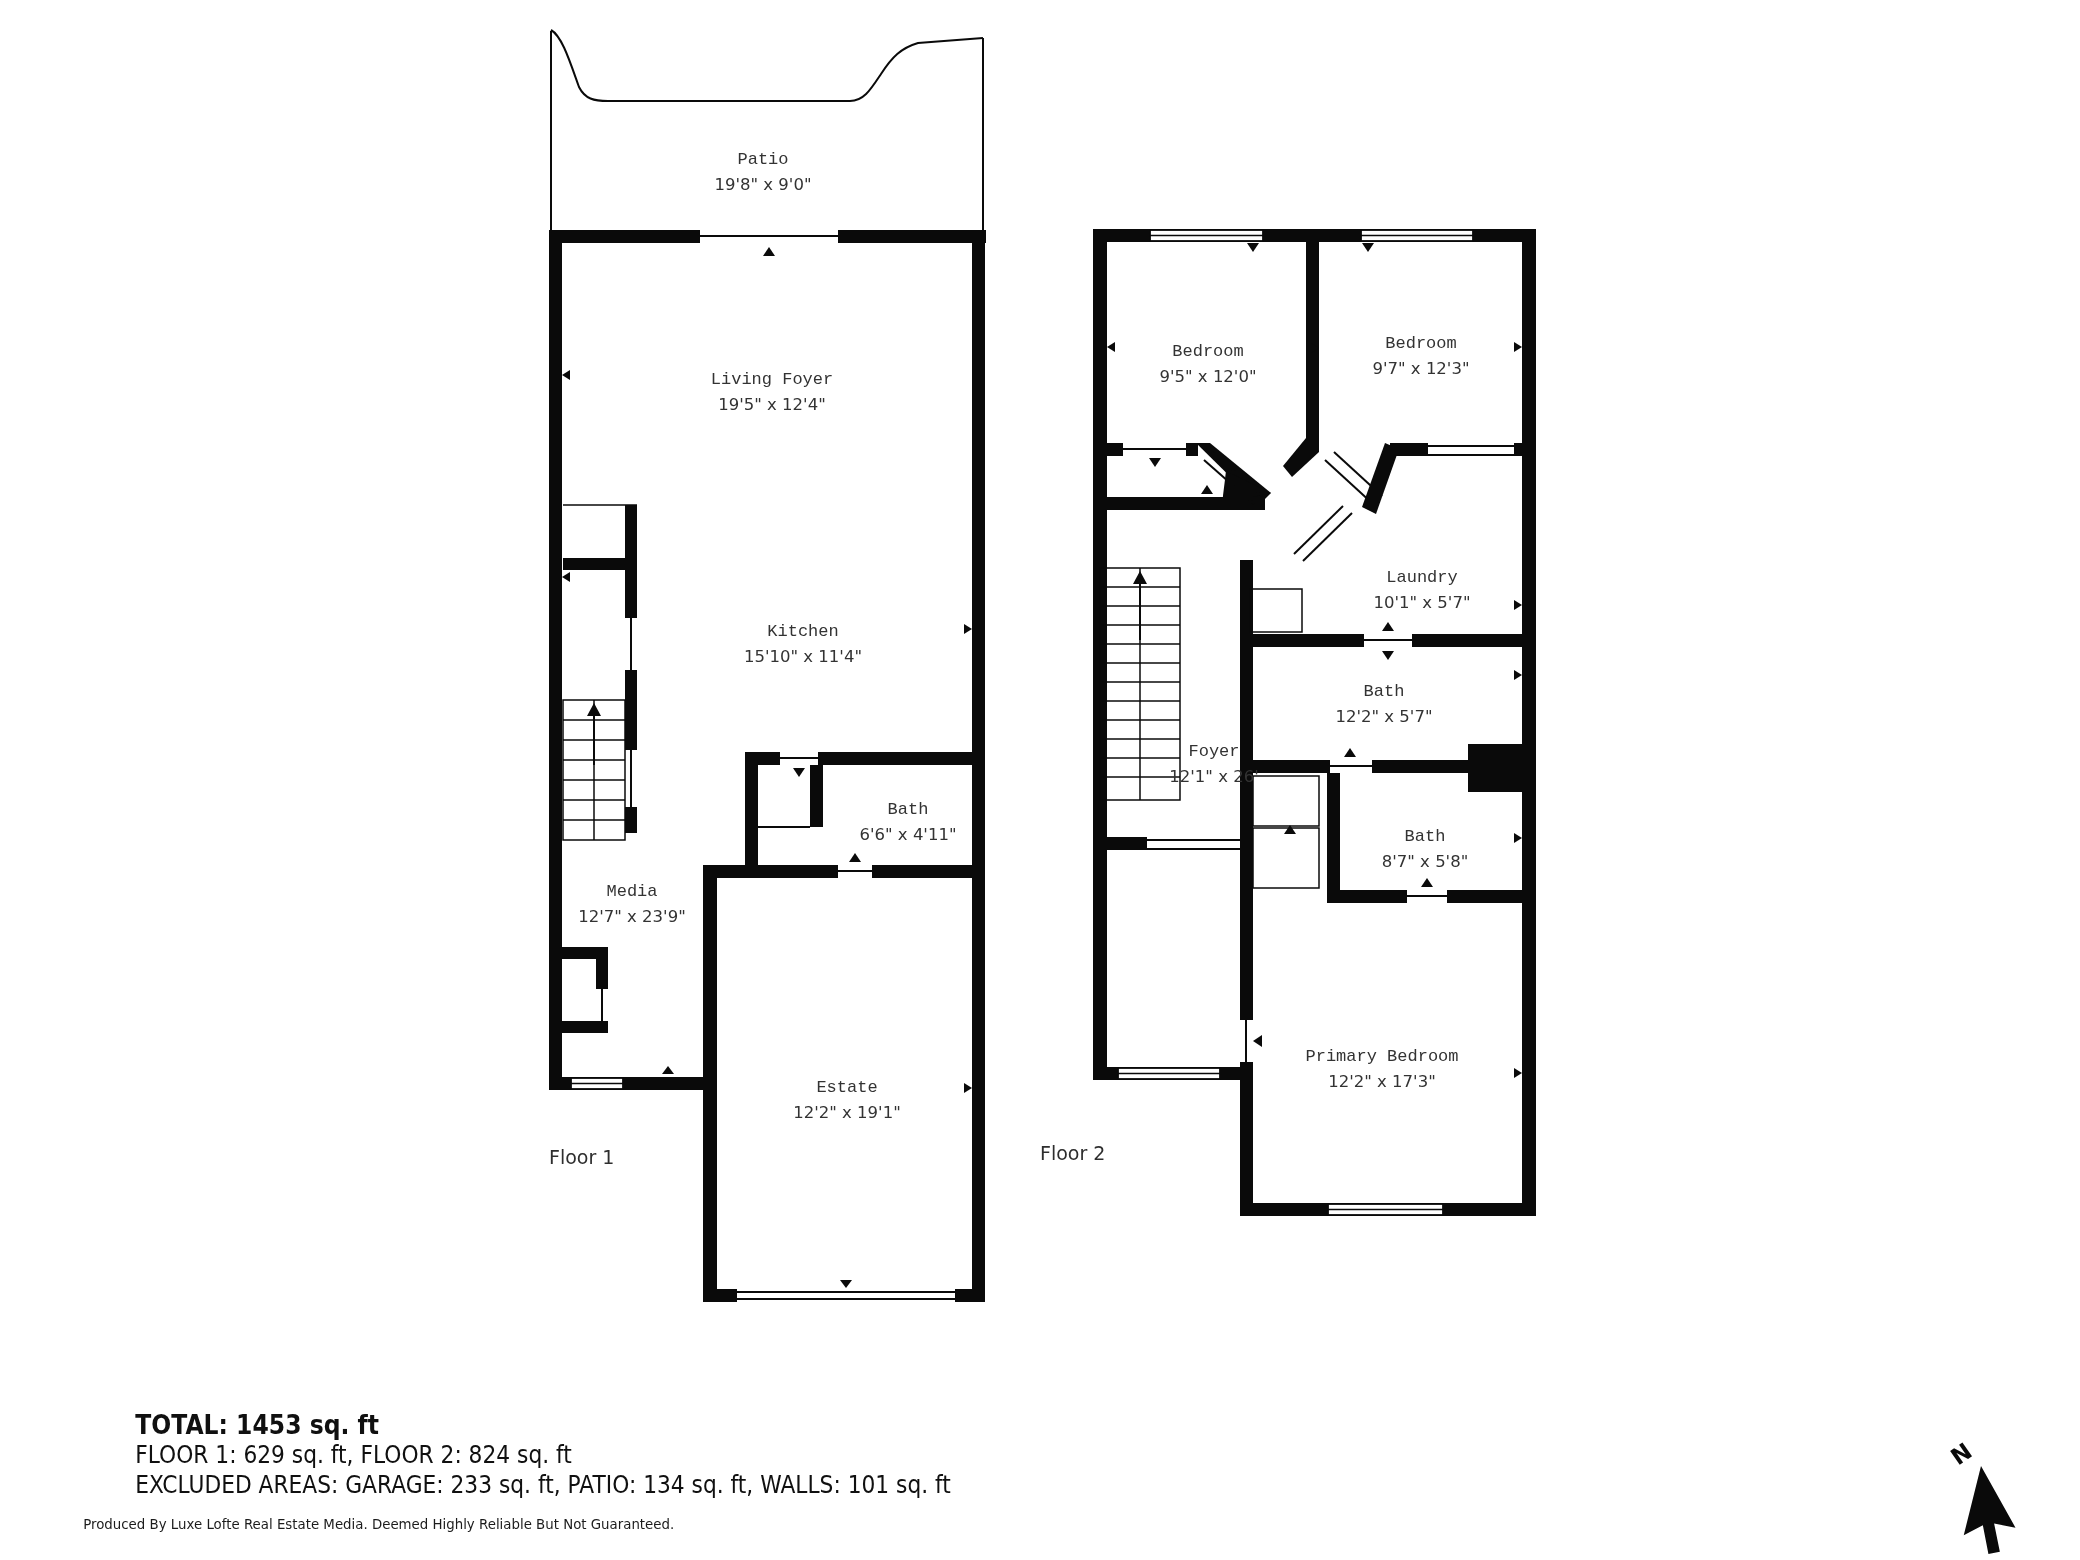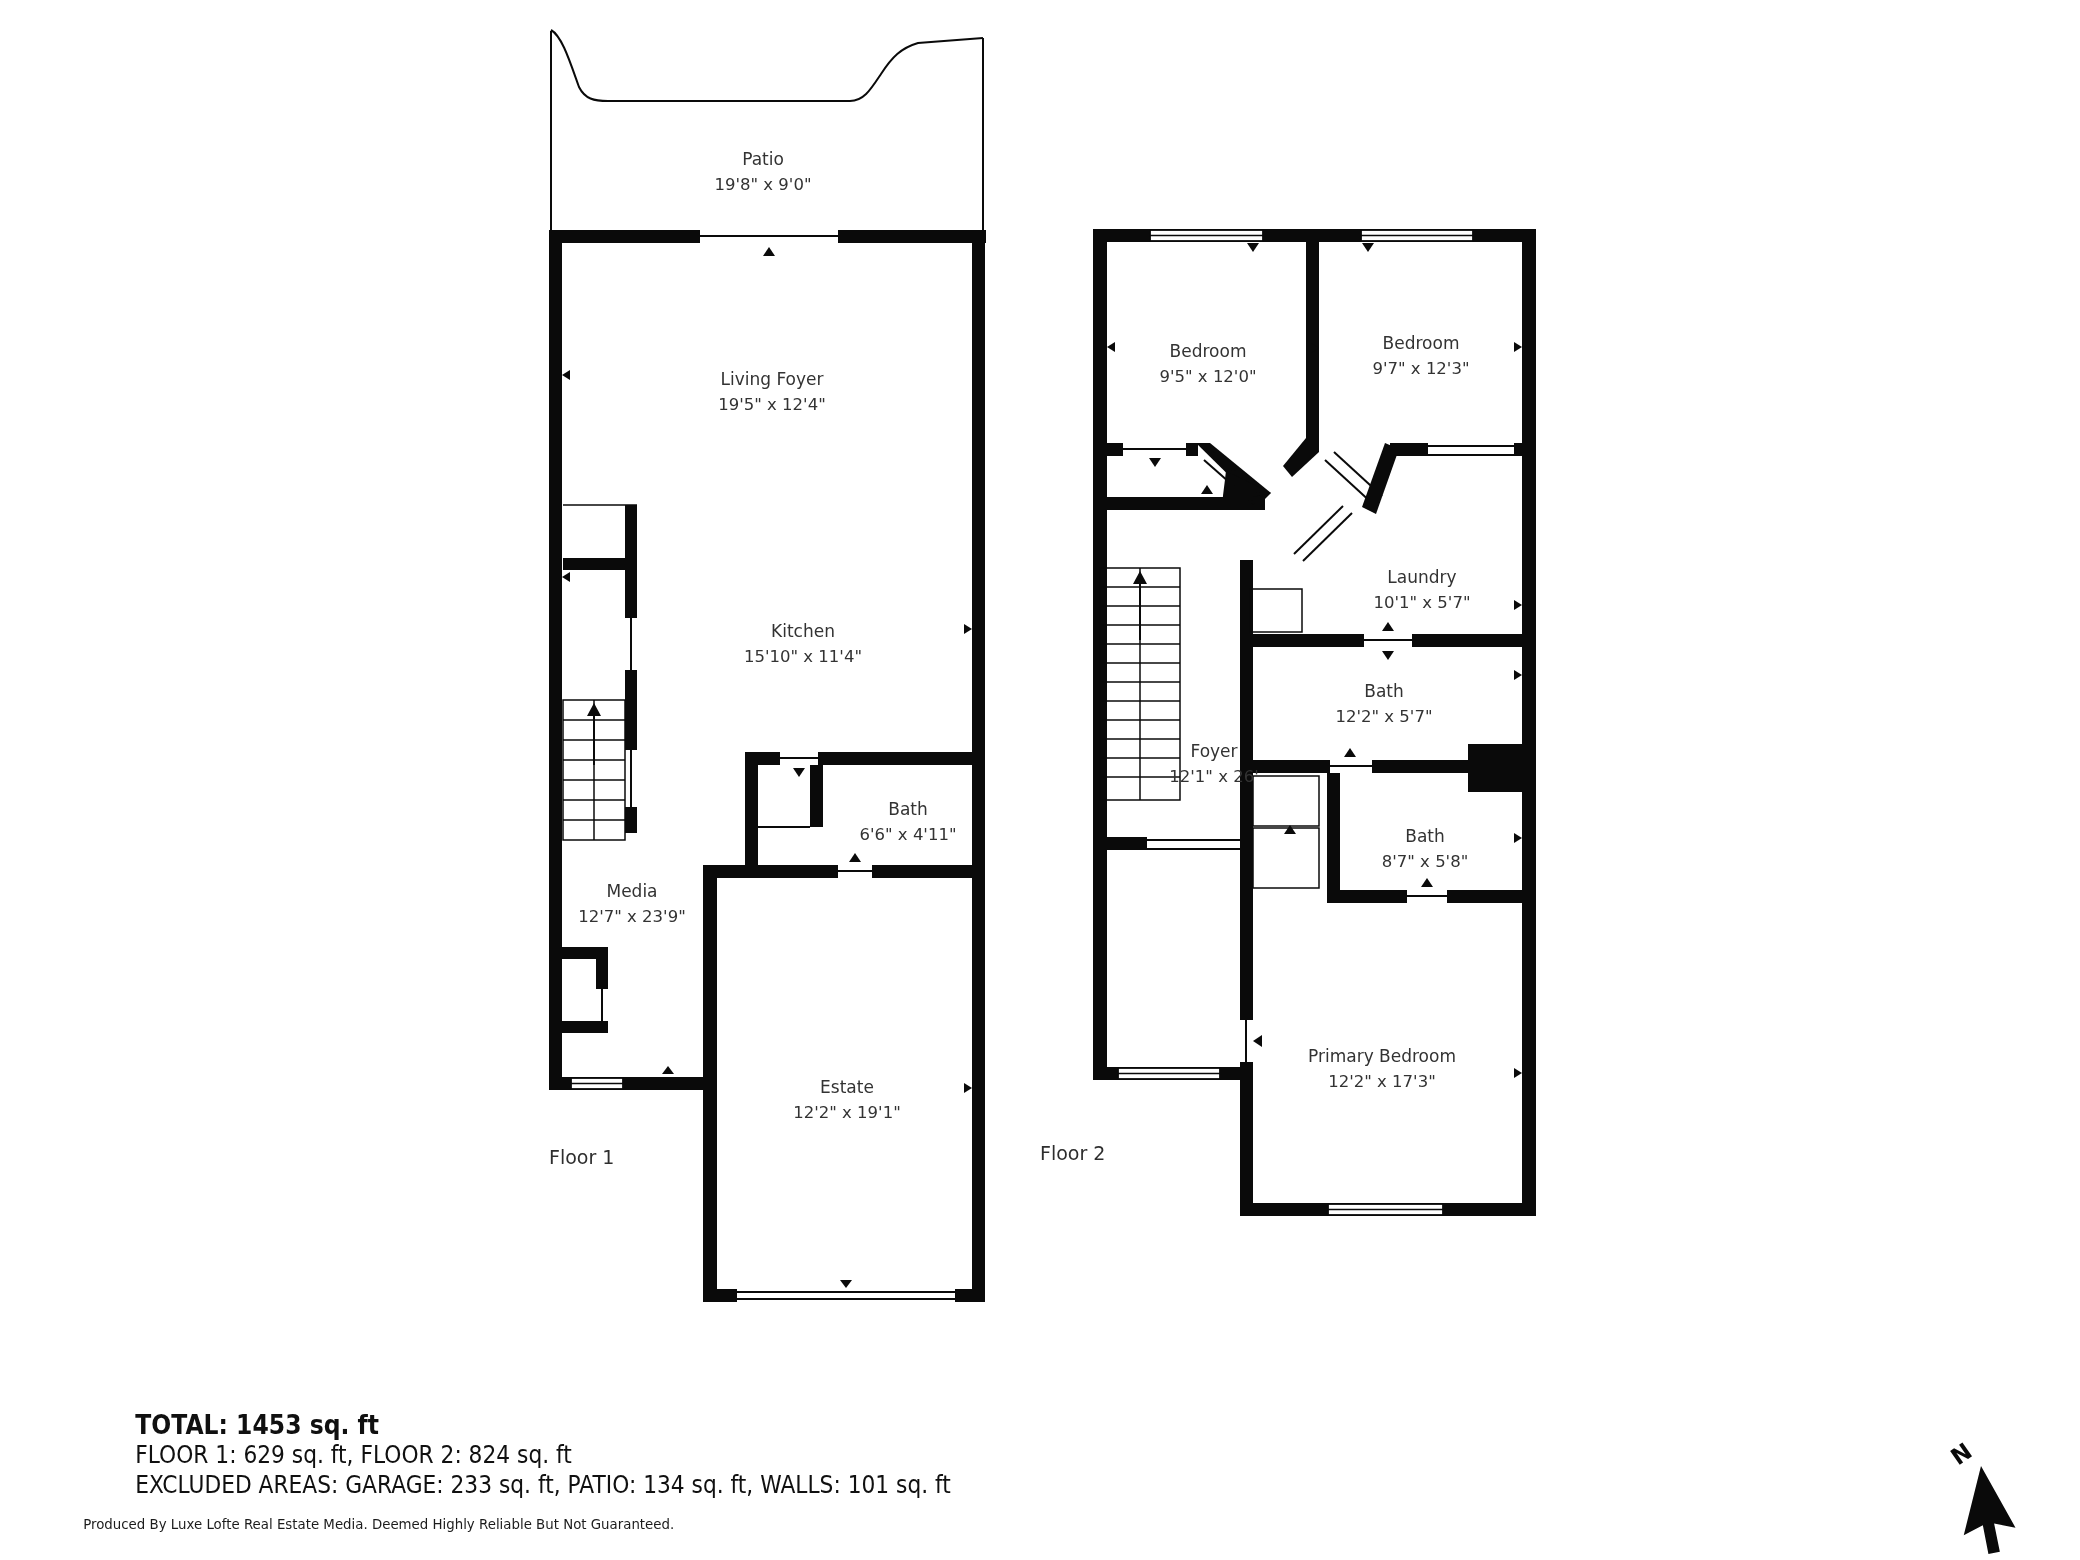--- a/index.html
+++ b/index.html
@@ -1,21 +1,21 @@
 <!DOCTYPE html>
 <html><head>
 <meta charset="utf-8">
 <style>
   html,body{margin:0;padding:0;background:#ffffff;}
   .canvas{position:relative;width:2080px;height:1560px;background:#fff;overflow:hidden;
           font-family:"DejaVu Sans","Liberation Sans",sans-serif;}
   svg{position:absolute;left:0;top:0;}
   .room-label{position:absolute;transform:translate(-50%,-50%);text-align:center;
               color:#333;white-space:nowrap;line-height:1.5;}
-  .room-label .rname{font-size:17px;}
+  .room-label .rname{font-size:17px;font-family:Liberation Mono, monospace;}
   .room-label .rdims{font-size:16.5px;}
   .floor-tag{position:absolute;font-size:19px;color:#2e2e2e;}
   .summary{position:absolute;left:0;right:0;top:1410px;color:#101010;}
   .summary .sline{display:block;transform:scaleX(0.87);transform-origin:50% 50%;}
   .summary .total{font-size:27px;font-weight:bold;line-height:30px;}
   .summary .sub{font-size:25px;line-height:30px;}
   .summary .disclaimer{font-size:14.5px;line-height:20px;margin-top:14px;transform:scaleX(0.92);
                        transform-origin:50% 50%;color:#1c1c1c;}
   .logo{position:absolute;left:47px;top:1420px;width:420px;height:100px;}
   .logo .br-tl{position:absolute;left:0;top:2px;width:36px;height:34px;

